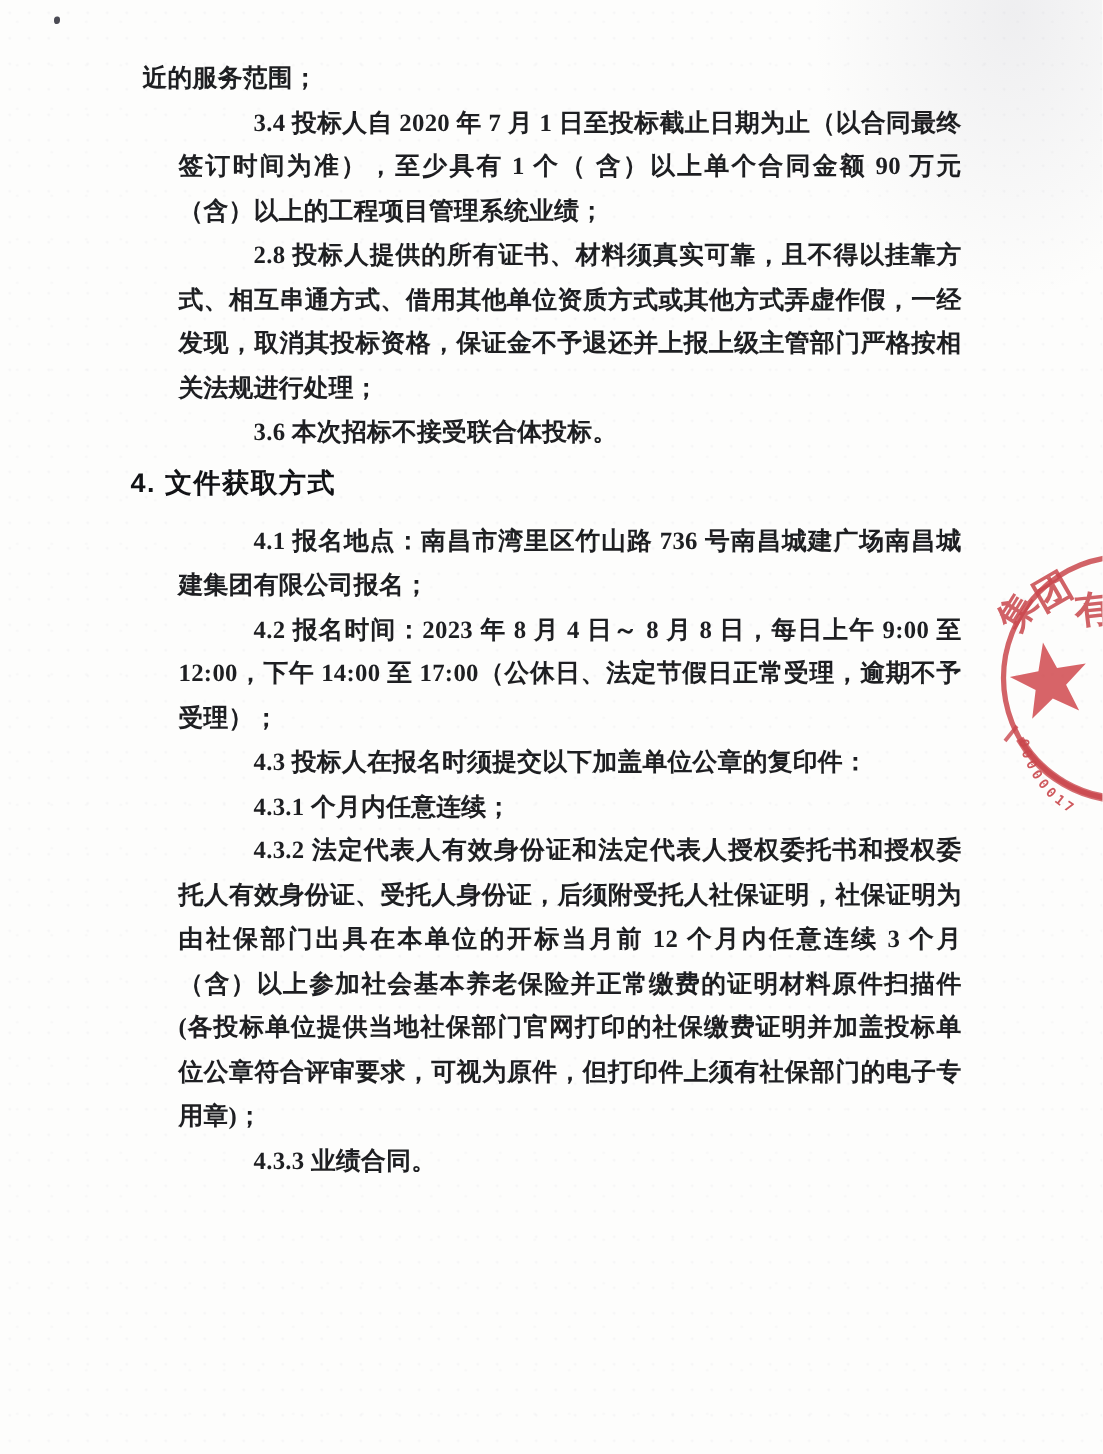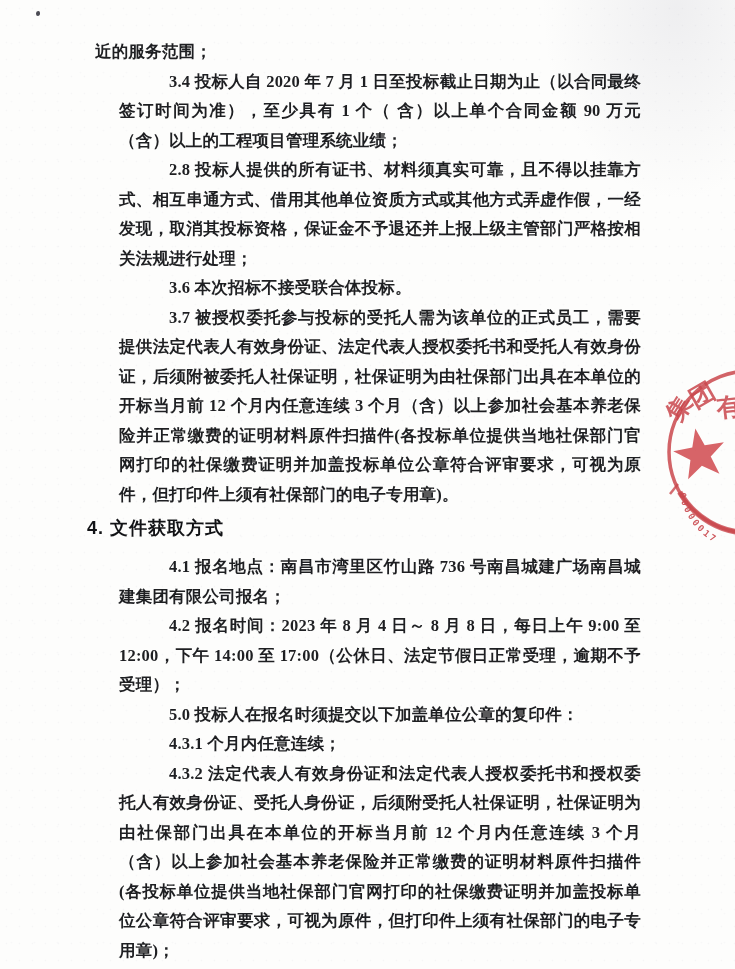--- a/index.html
+++ b/index.html
@@ -55,25 +55,24 @@
 
 <div class="page">
 
   <div class="speck"></div>
 
   <div class="content">
       <p class="continuation">近的服务范围；</p>
       <p class="para">3.4 投标人自 2020 年 7 月 1 日至投标截止日期为止（以合同最终签订时间为准），至少具有 1 个（ 含）以上单个合同金额 90 万元（含）以上的工程项目管理系统业绩；</p>
       <p class="para">2.8 投标人提供的所有证书、材料须真实可靠，且不得以挂靠方式、相互串通方式、借用其他单位资质方式或其他方式弄虚作假，一经发现，取消其投标资格，保证金不予退还并上报上级主管部门严格按相关法规进行处理；</p>
       <p class="para">3.6 本次招标不接受联合体投标。</p>
-      <p class="para">3.7 被授权委托参与投标的受托人需为该单位的正式员工，需要提供法定代表人有效身份证、法定代表人授权委托书和受托人有效身份证，后须附被委托人社保证明，社保证明为由社保部门出具在本单位的开标当月前 12 个月内任意连续 3 个月（含）以上参加社会基本养老保险并正常缴费的证明材料原件扫描件(各投标单位提供当地社保部门官网打印的社保缴费证明并加盖投标单位公章符合评审要求，可视为原件，但打印件上须有社保部门的电子专用章)。</p>
       <p class="heading">4. 文件获取方式</p>
       <p class="para">4.1 报名地点：南昌市湾里区竹山路 736 号南昌城建广场南昌城建集团有限公司报名；</p>
       <p class="para">4.2 报名时间：2023 年 8 月 4 日～ 8 月 8 日，每日上午 9:00 至 12:00，下午 14:00 至 17:00（公休日、法定节假日正常受理，逾期不予受理）；</p>
-      <p class="para">5.0 投标人在报名时须提交以下加盖单位公章的复印件：</p>
+      <p class="para">4.3 投标人在报名时须提交以下加盖单位公章的复印件：</p>
       <p class="para">4.3.1 个月内任意连续；</p>
       <p class="para">4.3.2 法定代表人有效身份证和法定代表人授权委托书和授权委托人有效身份证、受托人身份证，后须附受托人社保证明，社保证明为由社保部门出具在本单位的开标当月前 12 个月内任意连续 3 个月（含）以上参加社会基本养老保险并正常缴费的证明材料原件扫描件(各投标单位提供当地社保部门官网打印的社保缴费证明并加盖投标单位公章符合评审要求，可视为原件，但打印件上须有社保部门的电子专用章)；</p>
       <p class="para">4.3.3 业绩合同。</p>
     </div>
 
   <div class="stamp">
     <svg width="130" height="200" viewBox="0 0 130 200">
 
       <circle cx="102" cy="94" r="81" fill="none" stroke-width="3.5" opacity="0.85" stroke="#c5383e"></circle>
 

